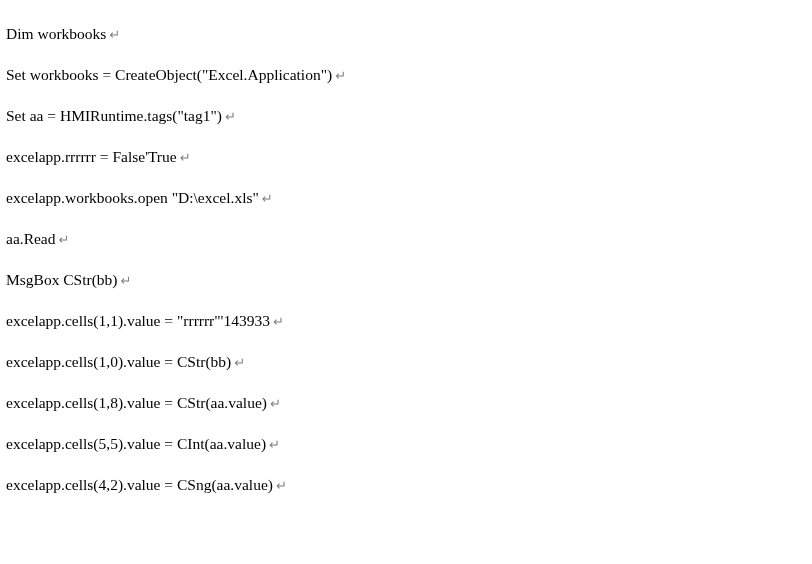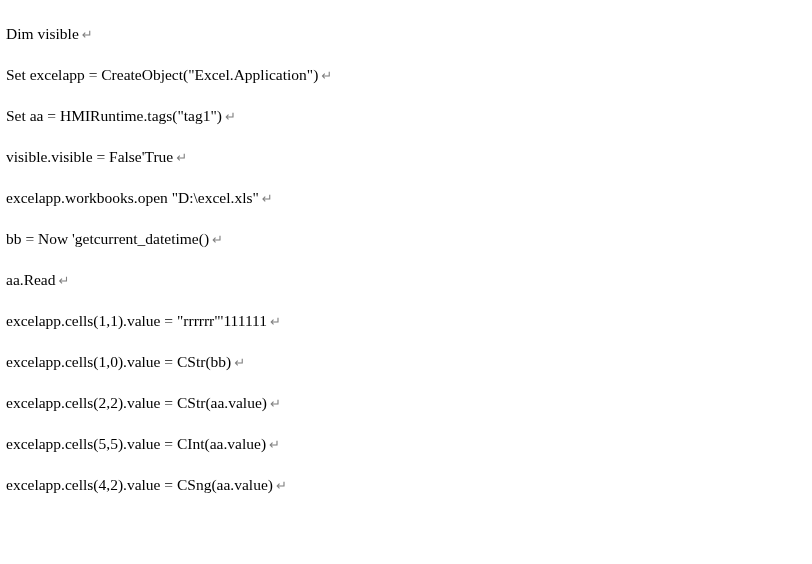--- a/index.html
+++ b/index.html
@@ -24,30 +24,30 @@
   .ret {
     color: #808080;
     font-size: 13px;
     margin-left: 3px;
   }
 </style>
 </head>
 <body>
 
 <div class="code-block">
-<span class="line"><span>Dim visible</span><span class="ret">↵</span></span>
-<span class="line"><span>Set excelapp = CreateObject("Excel.Application")</span><span class="ret">↵</span></span>
+<span class="line"><span>Dim workbooks</span><span class="ret">↵</span></span>
+<span class="line"><span>Set workbooks = CreateObject("Excel.Application")</span><span class="ret">↵</span></span>
 <span class="line"><span>Set aa = HMIRuntime.tags("tag1")</span><span class="ret">↵</span></span>
-<span class="line"><span>visible.visible = False'True</span><span class="ret">↵</span></span>
+<span class="line"><span>excelapp.rrrrrr = False'True</span><span class="ret">↵</span></span>
 <span class="line"><span>excelapp.workbooks.open "D:\excel.xls"</span><span class="ret">↵</span></span>
-<span class="line"><span>bb = Now 'getcurrent_datetime()</span><span class="ret">↵</span></span>
 <span class="line"><span>aa.Read</span><span class="ret">↵</span></span>
-<span class="line"><span>excelapp.cells(1,1).value = "rrrrrr"'111111</span><span class="ret">↵</span></span>
+<span class="line"><span>MsgBox CStr(bb)</span><span class="ret">↵</span></span>
+<span class="line"><span>excelapp.cells(1,1).value = "rrrrrr"'143933</span><span class="ret">↵</span></span>
 <span class="line"><span>excelapp.cells(1,0).value = CStr(bb)</span><span class="ret">↵</span></span>
-<span class="line"><span>excelapp.cells(2,2).value = CStr(aa.value)</span><span class="ret">↵</span></span>
+<span class="line"><span>excelapp.cells(1,8).value = CStr(aa.value)</span><span class="ret">↵</span></span>
 <span class="line"><span>excelapp.cells(5,5).value = CInt(aa.value)</span><span class="ret">↵</span></span>
 <span class="line"><span>excelapp.cells(4,2).value = CSng(aa.value)</span><span class="ret">↵</span></span>
 
 
 
 
 
 
 
 

